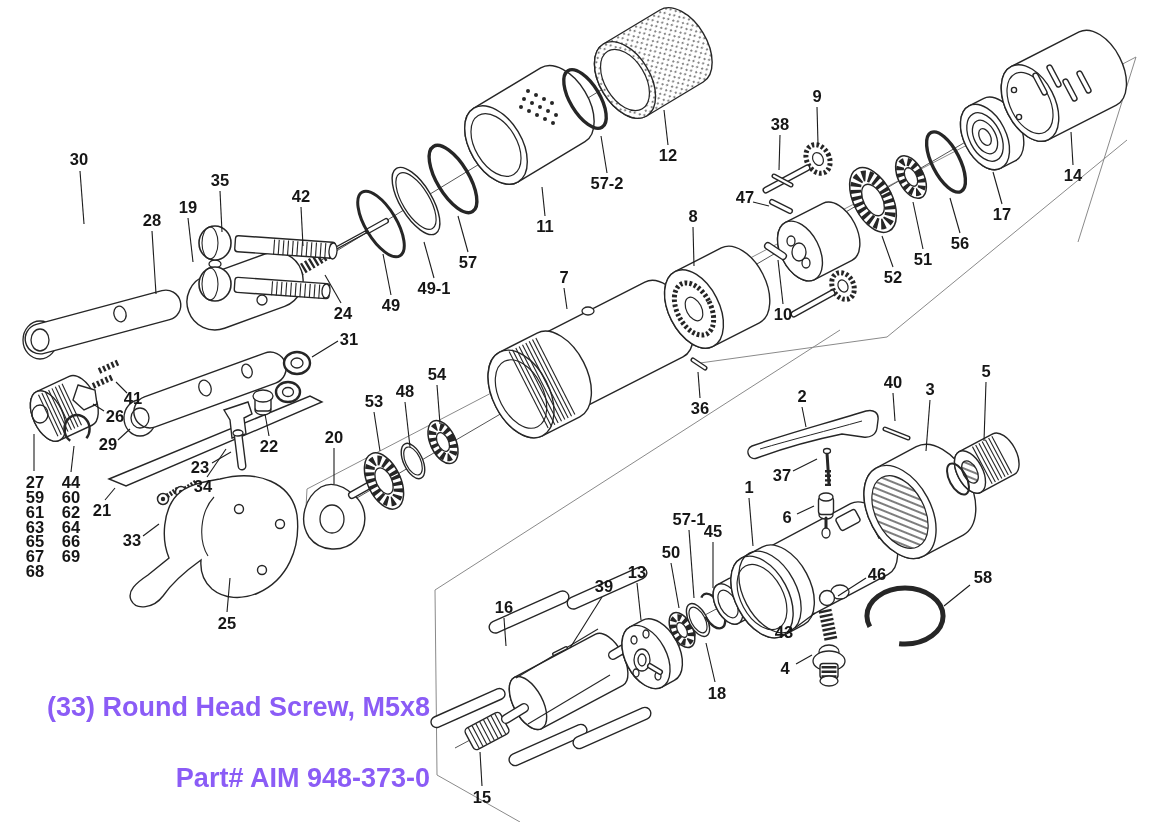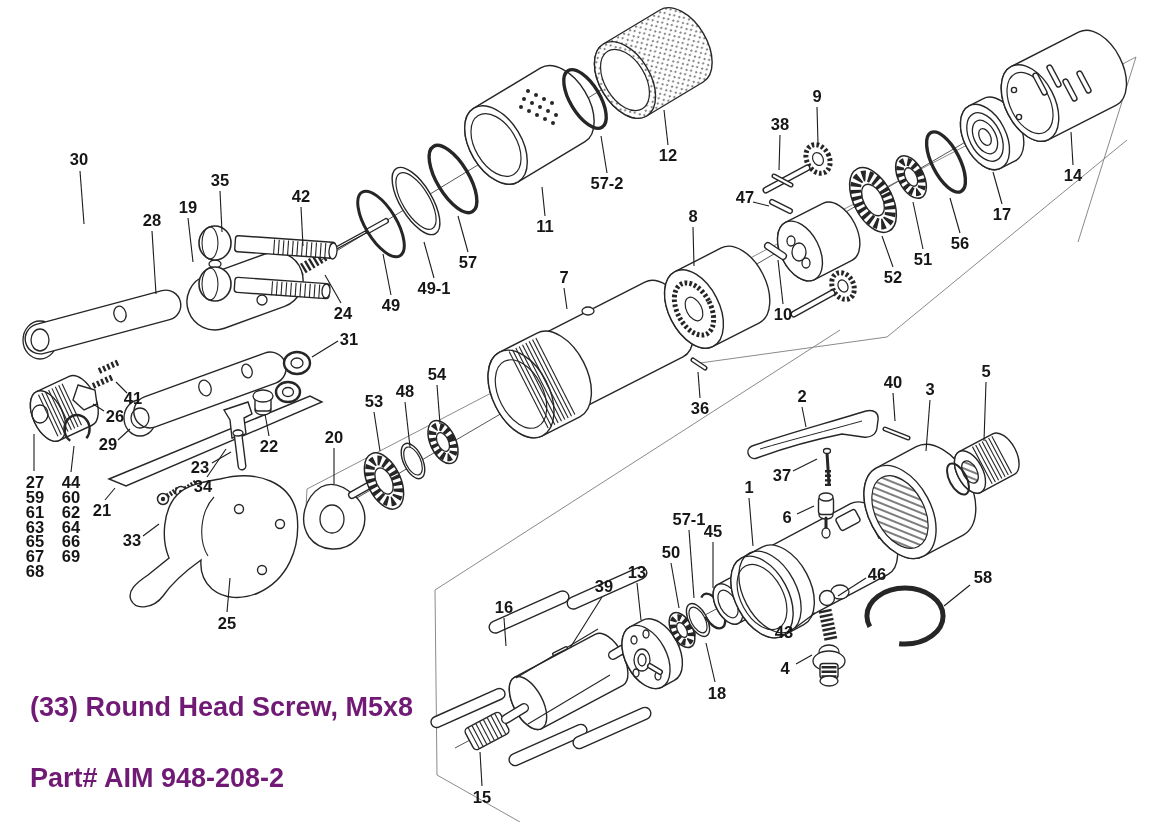--- a/index.html
+++ b/index.html
@@ -1,20 +1,20 @@
 <!DOCTYPE html>
 <html><head>
 <meta charset="utf-8">
 <style>
   html,body{margin:0;padding:0;background:#fff;}
   .stage{position:relative;width:1170px;height:822px;background:#ffffff;overflow:hidden;
          font-family:"Liberation Sans",sans-serif;}
   #diagram-svg{position:absolute;left:0;top:0;}
   #labels text{font:700 16.5px "Liberation Sans",sans-serif;fill:#161616;}
-  .caption{position:absolute;left:30px;top:692px;width:400px;text-align:left;color:#701a75;}
+  .caption{position:absolute;left:30px;top:692px;width:400px;text-align:right;color:#8b5cf6;}
   .cap-line1{font:700 27px "Liberation Sans",sans-serif;letter-spacing:0px;}
   .cap-line2{font:700 27px "Liberation Sans",sans-serif;margin-top:40px;}
 </style>
 </head>
 <body>
 
 <div class="stage">
   <svg id="diagram-svg" width="1170" height="822" viewBox="0 0 1170 822" xmlns="http://www.w3.org/2000/svg">
     <defs>
       <pattern id="dotsP" width="7" height="7" patternUnits="userSpaceOnUse">
@@ -916,15 +916,15 @@
         </g>
         <g>
           <line x1="796" y1="664" x2="812" y2="655" stroke="#1c1c1c" stroke-width="1.1"></line>
           <text x="785" y="668" dy="0.35em" text-anchor="middle">4</text>
         </g>
       </g>
   </svg>
 
   <div class="caption">
     <div class="cap-line1">(33) Round Head Screw, M5x8</div>
-    <div class="cap-line2">Part# AIM 948-208-2</div>
+    <div class="cap-line2">Part# AIM 948-373-0</div>
   </div>
 </div>
 
 </body></html>

